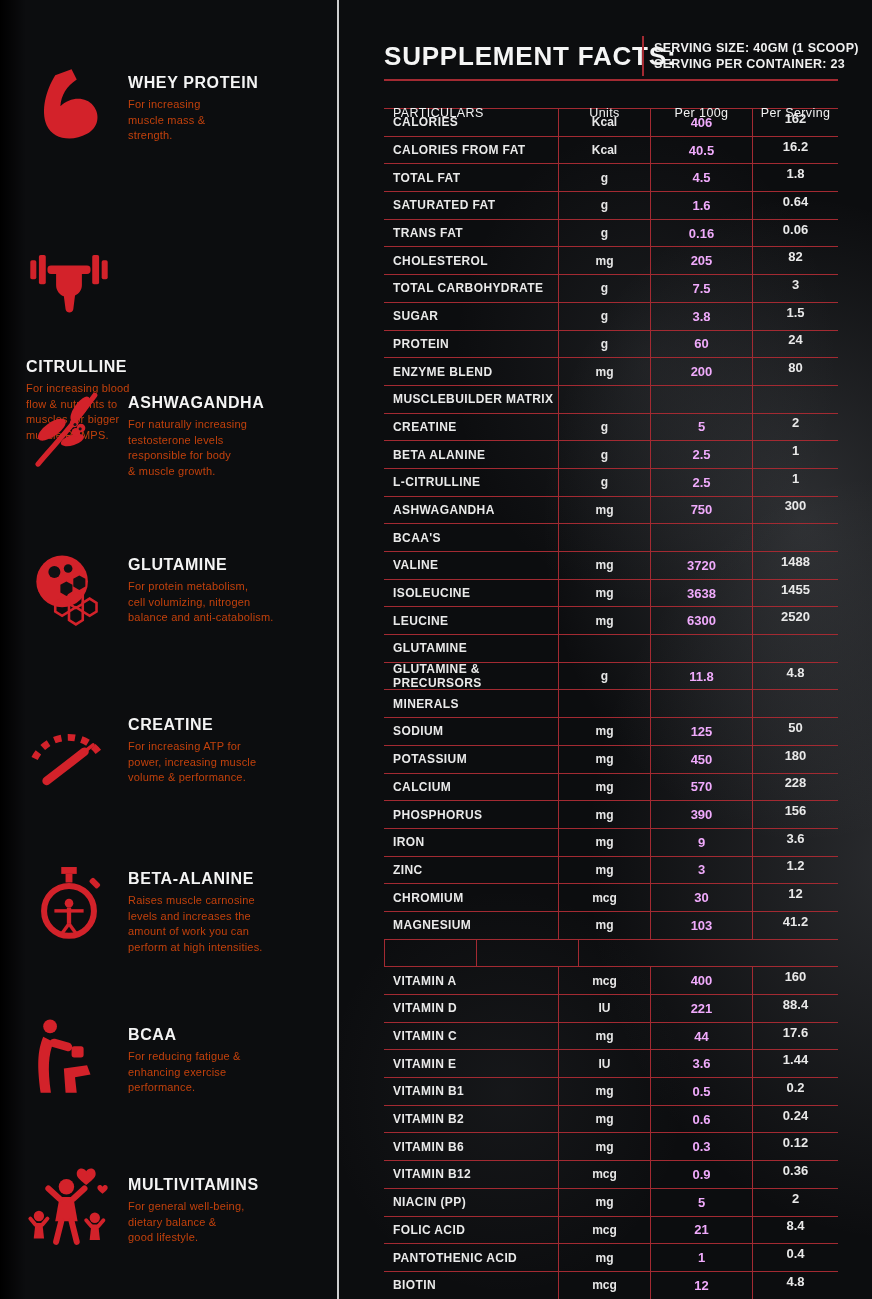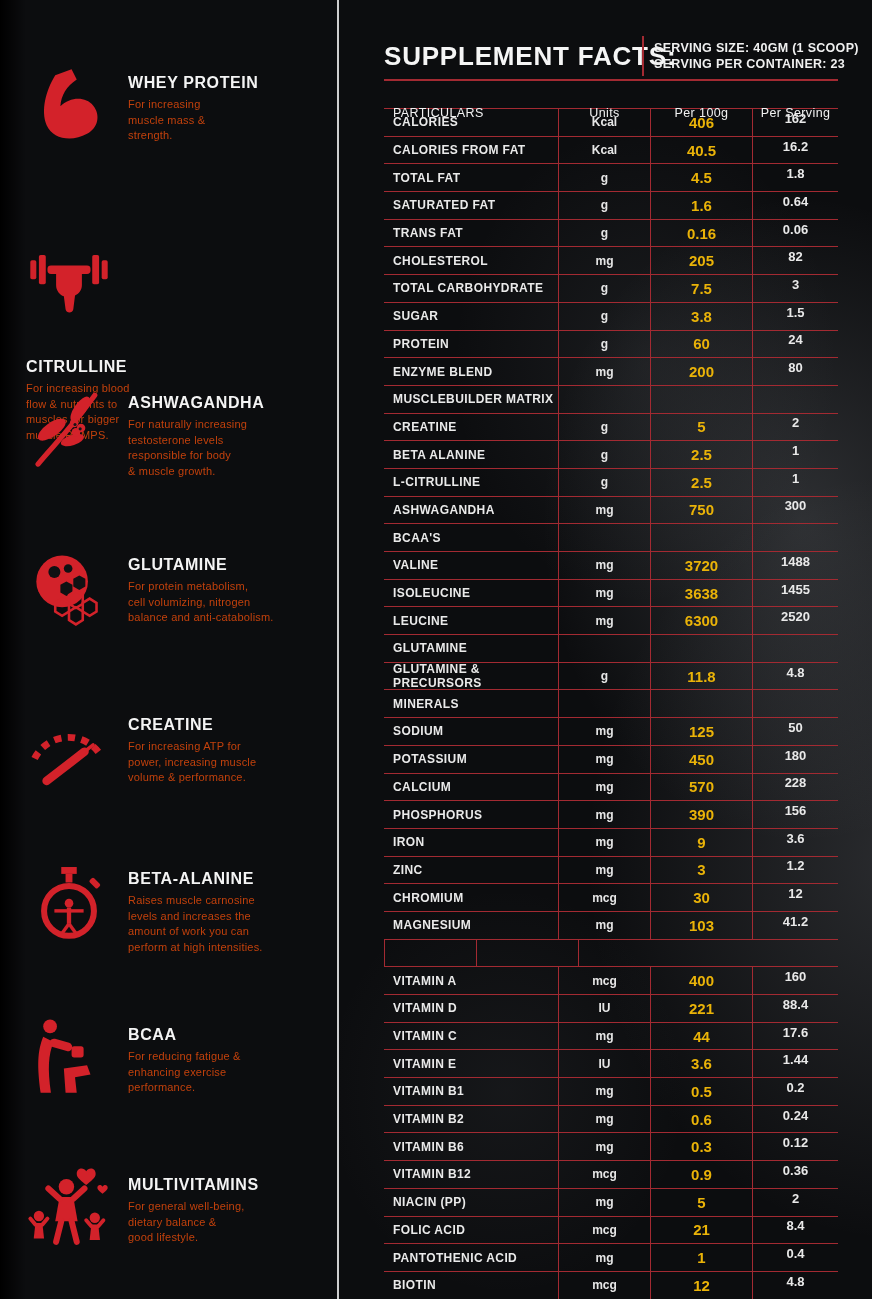--- a/index.html
+++ b/index.html
@@ -44,21 +44,21 @@
   .facts{position:absolute;left:384px;top:33px;width:454px;}
   .facts-header{display:flex;align-items:center;height:46px;border-bottom:2px solid var(--red);}
   .facts-title{margin:0;font-size:26px;font-weight:800;letter-spacing:.8px;color:#f5f5f5;width:256px;white-space:nowrap;}
   .hdr-vline{width:2px;height:40px;background:var(--red);margin:0 10px 0 2px;flex:none;}
   .serving{font-size:12.5px;font-weight:700;letter-spacing:.3px;line-height:1.32;color:#f0f0f0;white-space:nowrap;}
   .row{display:flex;height:27.7px;align-items:stretch;border-bottom:1.8px solid var(--red);box-sizing:border-box;}
   .row.thead{height:28px;}
   .cell{display:flex;align-items:center;box-sizing:border-box;}
   .c-name{width:174px;padding-left:9px;font-size:12px;font-weight:600;letter-spacing:.4px;color:#eaeaea;}
   .c-unit{width:92px;border-left:1.8px solid var(--red);justify-content:center;font-size:12px;font-weight:600;color:#e6e6e6;}
-  .c-100{width:102px;border-left:1.8px solid var(--red);justify-content:center;font-size:15px;font-weight:600;color:#eab308;}
+  .c-100{width:102px;border-left:1.8px solid var(--red);justify-content:center;font-size:13px;font-weight:600;color:#f0abfc;}
   .c-serv{flex:1;border-left:1.8px solid var(--red);justify-content:center;font-size:13px;font-weight:600;color:#e9e9e9;}
   .c-serv span{transform:translateY(-4px);}
   .thead .cell{font-size:12.5px;font-weight:400;letter-spacing:.4px;color:#f2f2f2;margin-top:32px;}
   .thead .c-serv span{transform:none;}
   .row.section .c-name{font-weight:700;}
 </style>
 </head>
 <body>
 
 <div class="smoke"></div>

